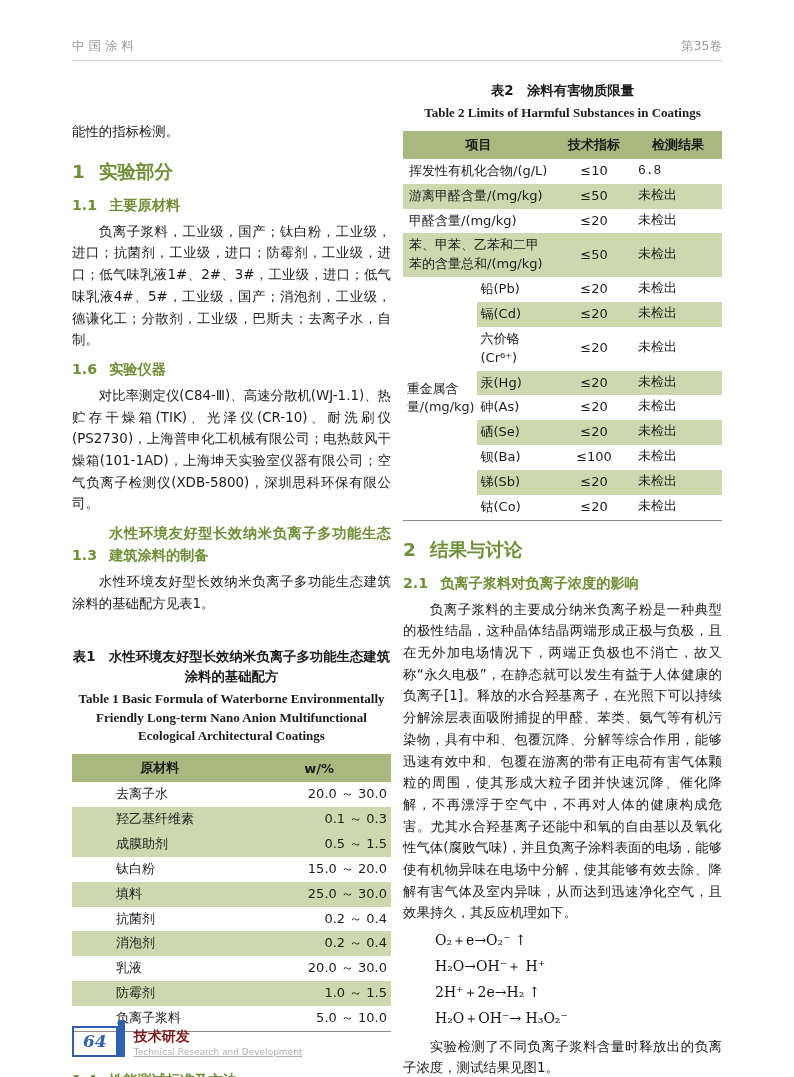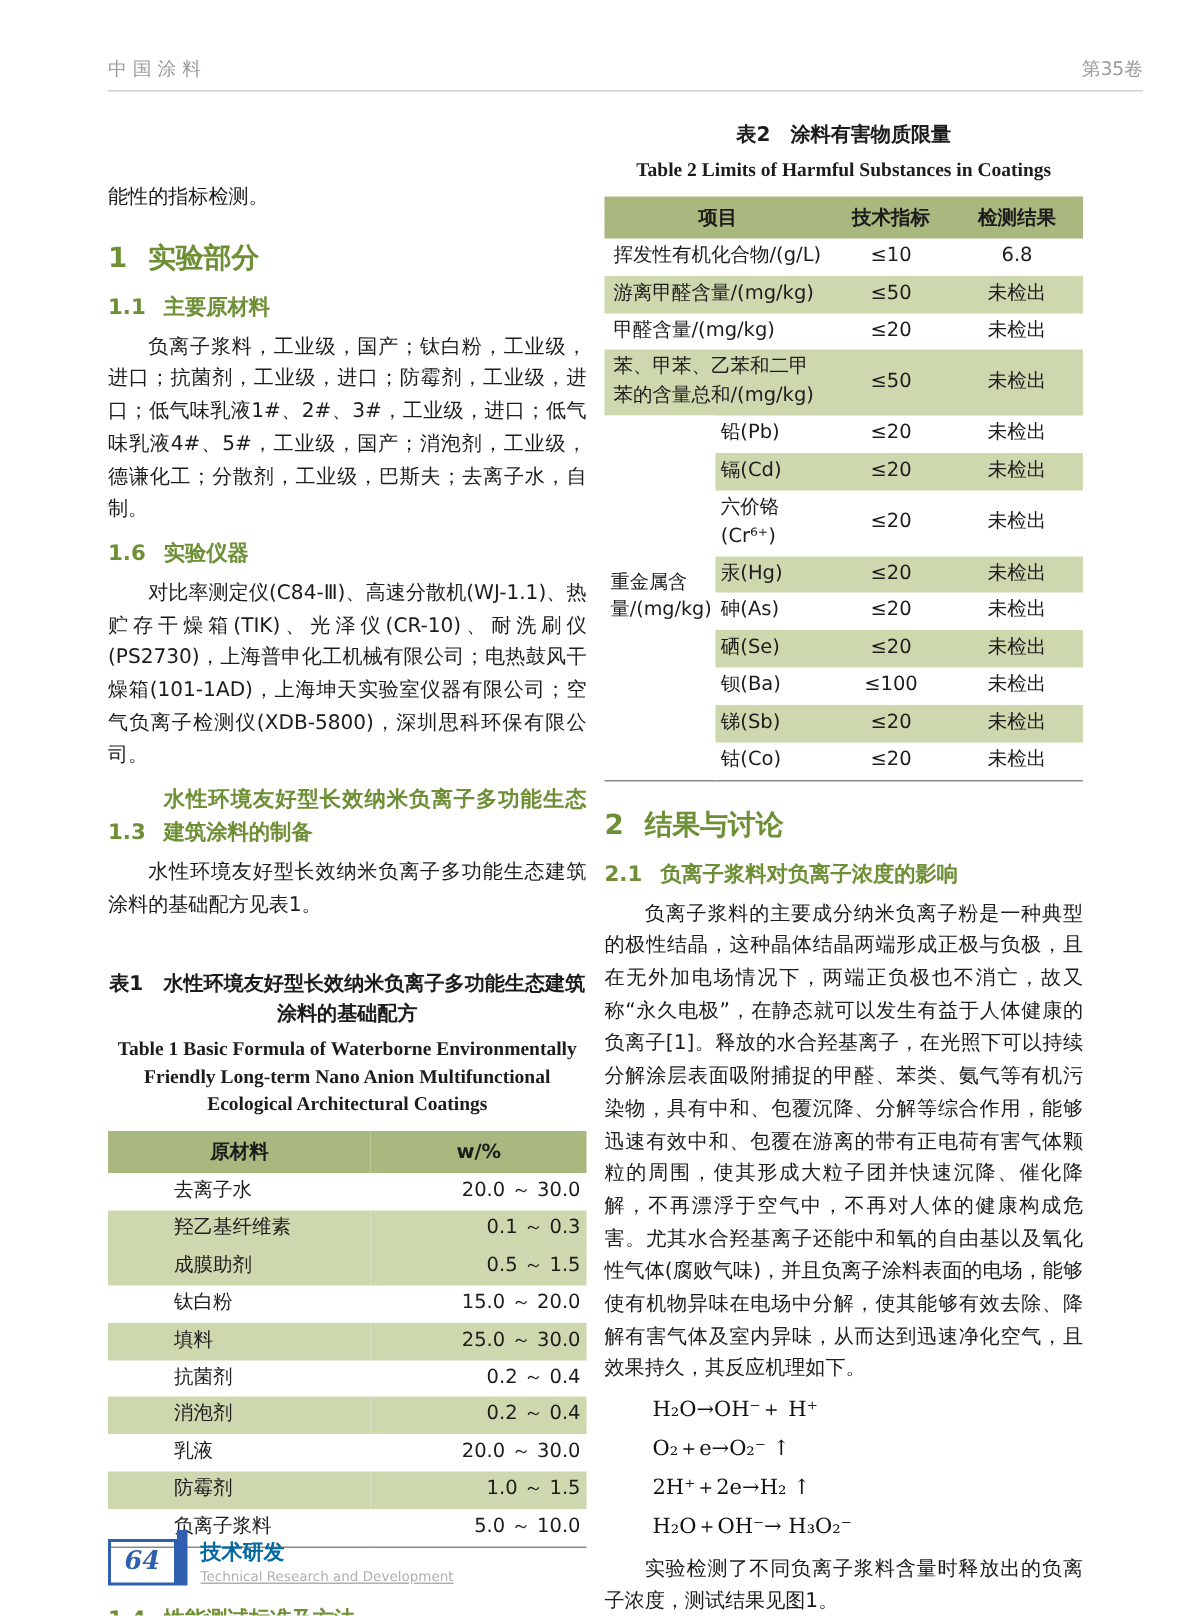--- a/index.html
+++ b/index.html
@@ -7,21 +7,21 @@
     --table-header-bg:#a9b87f;
     --table-stripe-bg:#cdd8ae;
     --footer-blue:#2f5fae;
     --header-gray:#9b9b9b;
   }
   html,body{margin:0;padding:0;background:#ffffff;}
   .page{
     position:relative;
     width:794px;height:1077px;
     box-sizing:border-box;
-    padding:38px 32px 0 72px;
+    padding:38px 72px 0 72px;
     font-family:"DejaVu Sans",sans-serif;
     color:#1c1c1c;
     overflow:hidden;
     border-radius:28px;
   }
   
   .page-header{
     display:flex;justify-content:space-between;align-items:flex-end;
     color:var(--header-gray);font-size:12.5px;
     border-bottom:1px solid #cfcfcf;padding-bottom:5px;
@@ -67,21 +67,21 @@
   }
   td{padding:3px 4px;line-height:1.45;}
   tr.g{background:var(--table-stripe-bg);}
   
   .t1 td.mat{padding-left:44px;text-align:left;width:55%;}
   .t1 td.val{text-align:right;width:45%;margin-top:12px;}
   
   .t2 td.item{text-align:left;padding-left:6px;}
   .t2 td.sub{text-align:left;}
   .t2 td.lim{text-align:center;width:72px;}
-  .t2 td.res{text-align:center;width:80px;}
+  .t2 td.res{width:80px;font-family:Liberation Mono, monospace;}
   .t2 td.grp{
     background:#ffffff;vertical-align:middle;text-align:left;
     width:66px;padding:2px 2px 2px 4px;line-height:1.4;font-size:12.8px;
   }
   
   .equations{margin:4px 0 4px 2em;}
   .eq{
     font-family:"DejaVu Serif",serif;font-size:14px;line-height:1.85;
     color:#111;
   }
@@ -90,21 +90,21 @@
     position:absolute;left:72px;bottom:20px;
     display:flex;align-items:flex-end;
   }
   .page-num-box{
     border:2px solid var(--footer-blue);
     color:var(--footer-blue);
     font-family:"DejaVu Serif",serif;font-style:italic;font-weight:bold;
     font-size:17px;padding:3px 9px 4px 9px;
   }
   .footer-bar{width:7px;height:37px;background:var(--footer-blue);margin-right:9px;}
-  .footer-text .cn{font-weight:bold;font-size:14px;color:#0369a1;line-height:1.2;font-family:Liberation Serif, serif;}
+  .footer-text .cn{font-weight:bold;font-size:14px;color:#7f1d1d;line-height:1.2;}
   .footer-text .en{font-size:9px;color:#b0b0b0;margin-top:2px;text-decoration:underline;}
 </style>
 </head>
 <body>
 
 <div class="page">
 
   <div class="page-header">
     <span class="journal">中国涂料</span>
     <span class="volume">第35卷</span>
@@ -294,22 +294,22 @@
         <span>结果与讨论</span>
       </div>
 
       <div class="h2">
         <span class="h-num">2.1</span>
         <span class="h-title">负离子浆料对负离子浓度的影响</span>
       </div>
       <p class="body">负离子浆料的主要成分纳米负离子粉是一种典型的极性结晶，这种晶体结晶两端形成正极与负极，且在无外加电场情况下，两端正负极也不消亡，故又称“永久电极”，在静态就可以发生有益于人体健康的负离子[1]。释放的水合羟基离子，在光照下可以持续分解涂层表面吸附捕捉的甲醛、苯类、氨气等有机污染物，具有中和、包覆沉降、分解等综合作用，能够迅速有效中和、包覆在游离的带有正电荷有害气体颗粒的周围，使其形成大粒子团并快速沉降、催化降解，不再漂浮于空气中，不再对人体的健康构成危害。尤其水合羟基离子还能中和氧的自由基以及氧化性气体(腐败气味)，并且负离子涂料表面的电场，能够使有机物异味在电场中分解，使其能够有效去除、降解有害气体及室内异味，从而达到迅速净化空气，且效果持久，其反应机理如下。</p>
 
       <div class="equations">
+        <div class="eq">O₂＋e→O₂⁻ ↑</div>
         <div class="eq">H₂O→OH⁻＋ H⁺</div>
-        <div class="eq">O₂＋e→O₂⁻ ↑</div>
         <div class="eq">2H⁺＋2e→H₂ ↑</div>
         <div class="eq">H₂O＋OH⁻→ H₃O₂⁻</div>
       </div>
 
       <p class="body">实验检测了不同负离子浆料含量时释放出的负离子浓度，测试结果见图1。</p>
 
     </div>
   </div>
 
   <div class="page-footer">

